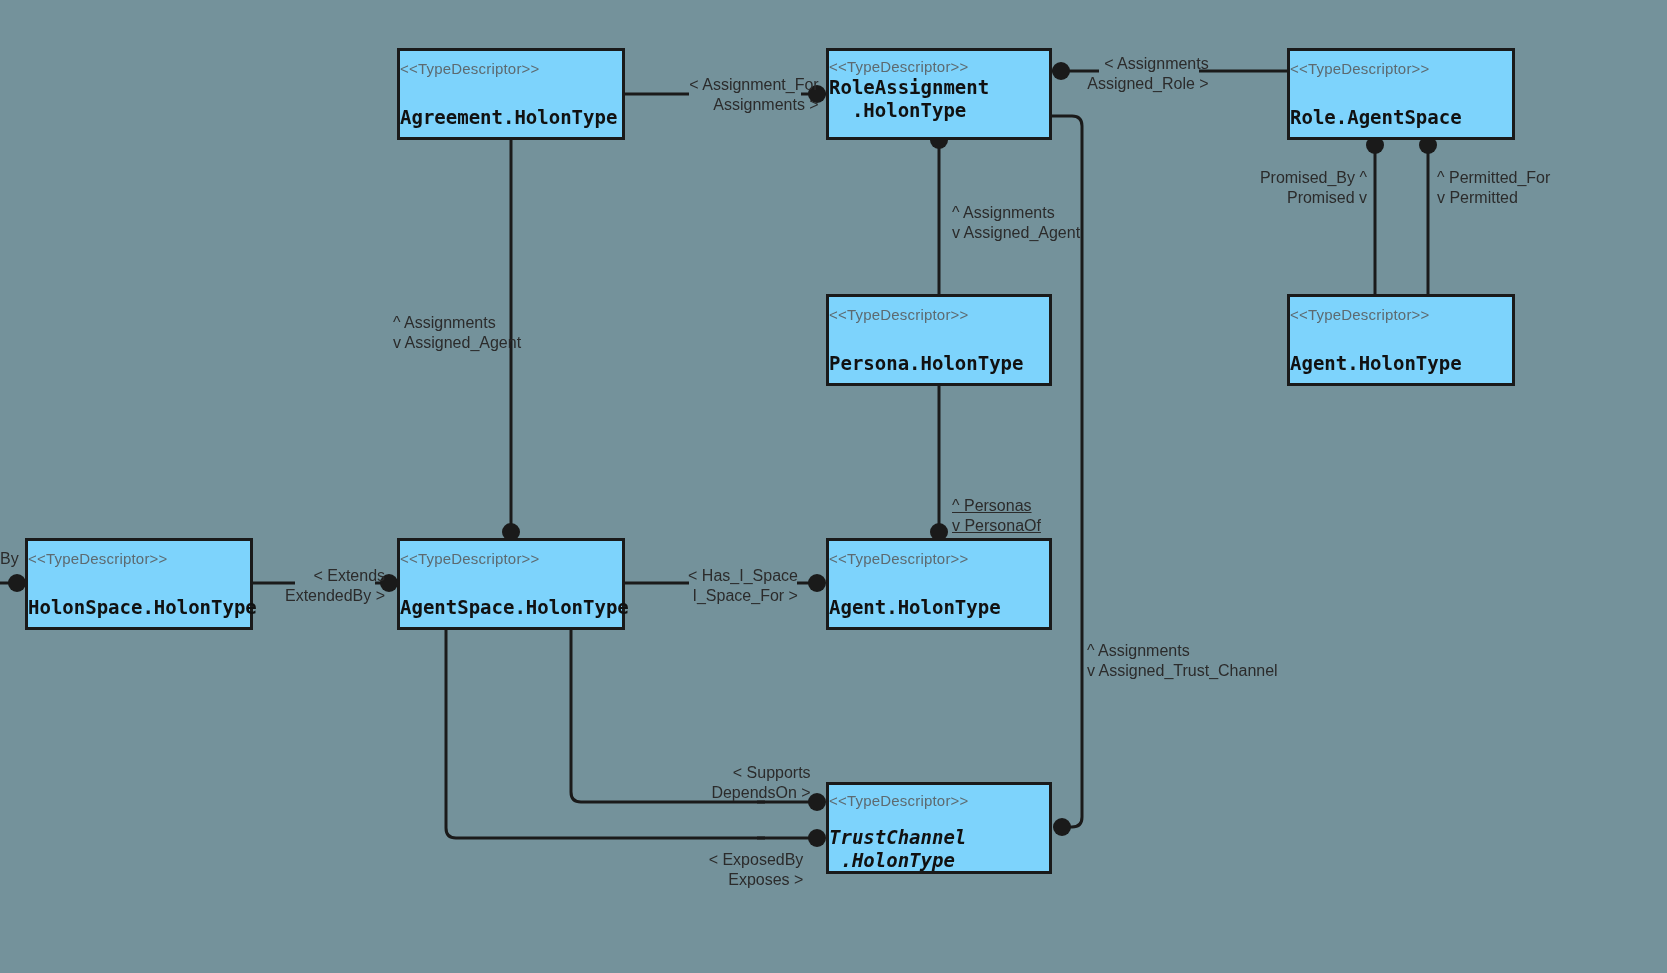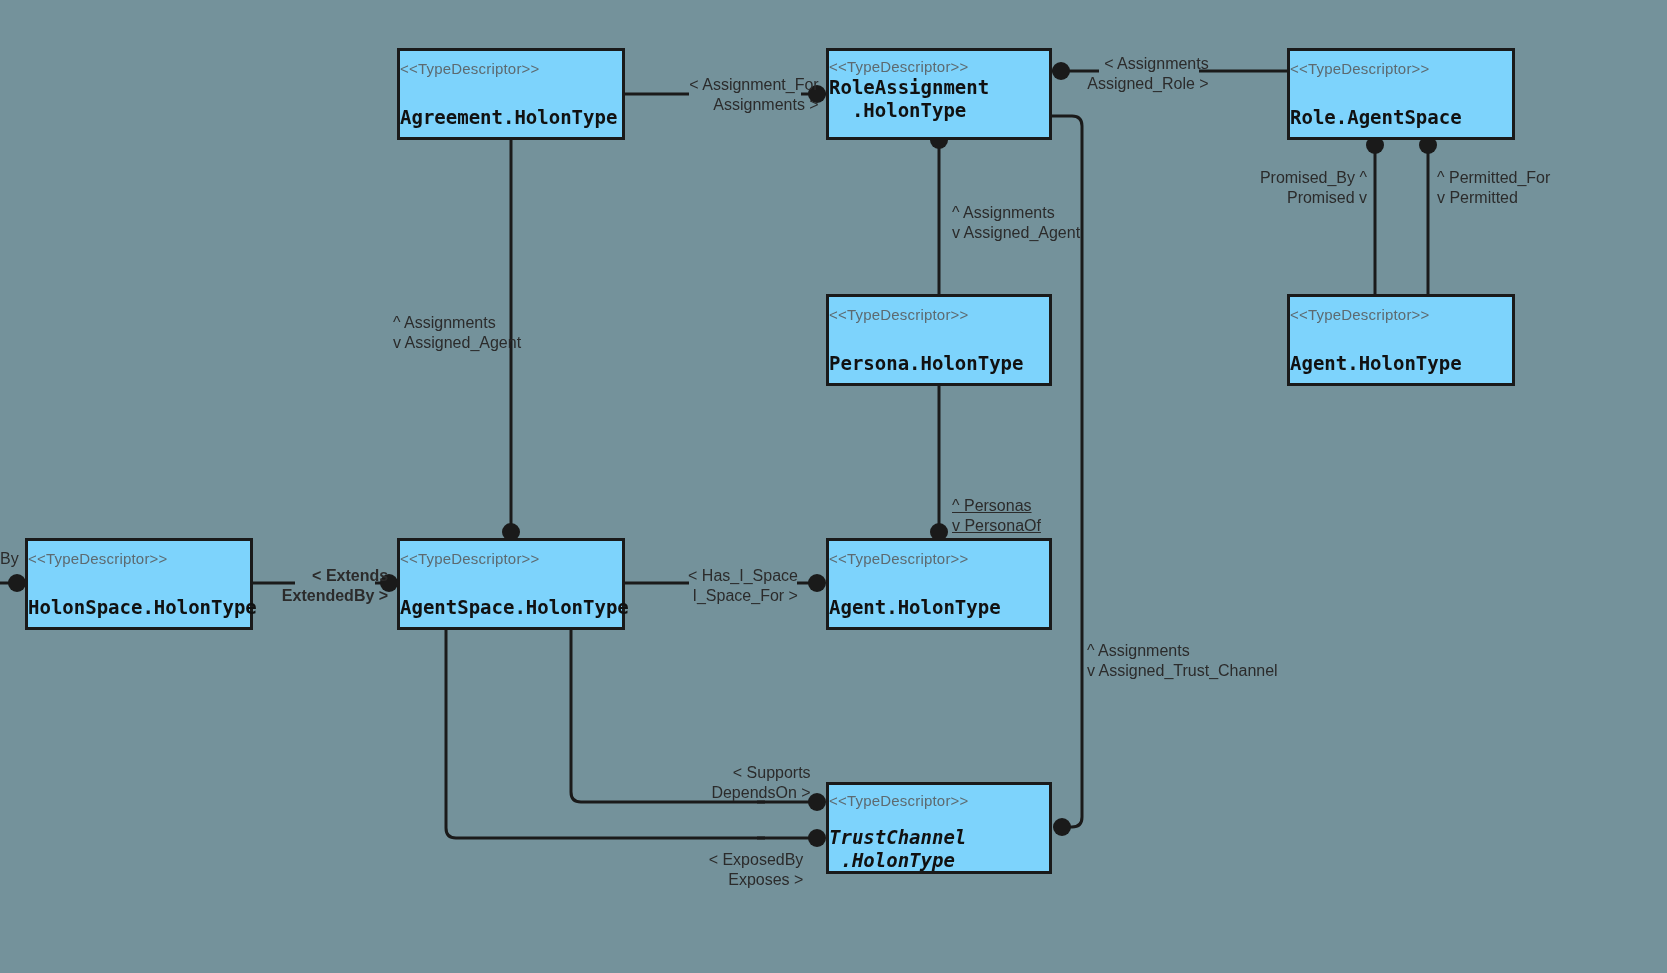--- a/index.html
+++ b/index.html
@@ -186,21 +186,21 @@
 
   <div class="edge-label el-left" style="left:1437px; top:168px;">^ Permitted_For
 v Permitted</div>
 
   <div class="edge-label el-left" style="left:393px; top:313px;">^ Assignments
 v Assigned_Agent</div>
 
   <div class="edge-label el-left" style="left:952px; top:496px;text-decoration:underline;">^ Personas
 v PersonaOf</div>
 
-  <div class="edge-label el-center" style="left:335px; top:566px;font-weight:bold;">&lt; Extends
+  <div class="edge-label el-center" style="left:335px; top:566px;">&lt; Extends
 ExtendedBy &gt;</div>
 
   <div class="edge-label el-center" style="left:743px; top:566px;">&lt; Has_I_Space
 I_Space_For &gt;</div>
 
   <div class="edge-label el-left" style="left:0px; top:549px;">By</div>
 
   <div class="edge-label el-left" style="left:1087px; top:641px;">^ Assignments
 v Assigned_Trust_Channel</div>
 

